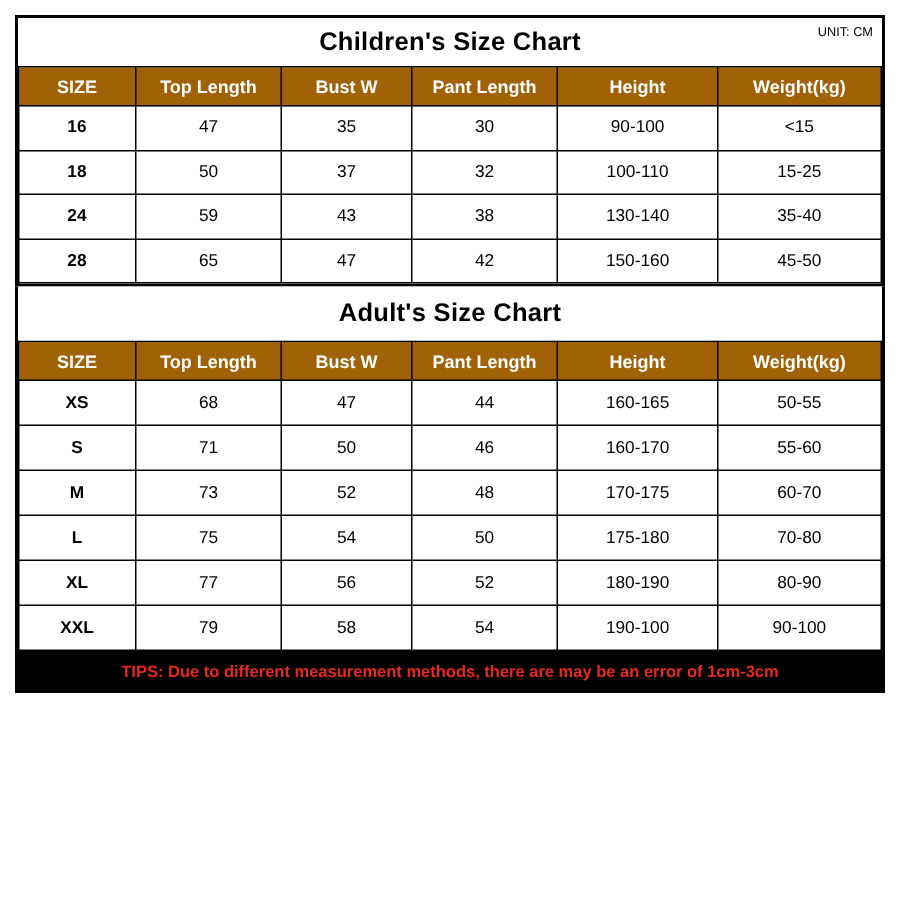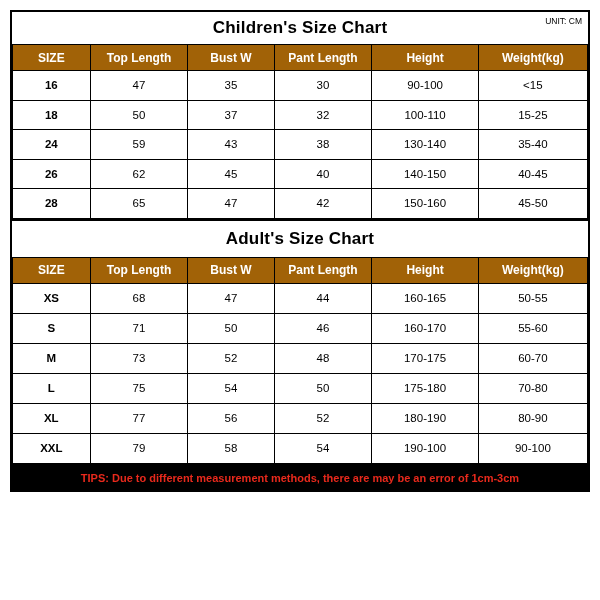--- a/index.html
+++ b/index.html
@@ -148,28 +148,20 @@
         </tr>
         <tr>
           <td class="size-col">24</td>
           <td>59</td>
           <td>43</td>
           <td>38</td>
           <td>130-140</td>
           <td>35-40</td>
         </tr>
         <tr>
-          <td class="size-col">26</td>
-          <td>62</td>
-          <td>45</td>
-          <td>40</td>
-          <td>140-150</td>
-          <td>40-45</td>
-        </tr>
-        <tr>
           <td class="size-col">28</td>
           <td>65</td>
           <td>47</td>
           <td>42</td>
           <td>150-160</td>
           <td>45-50</td>
         </tr>
       </tbody>
     </table>
   </div>

